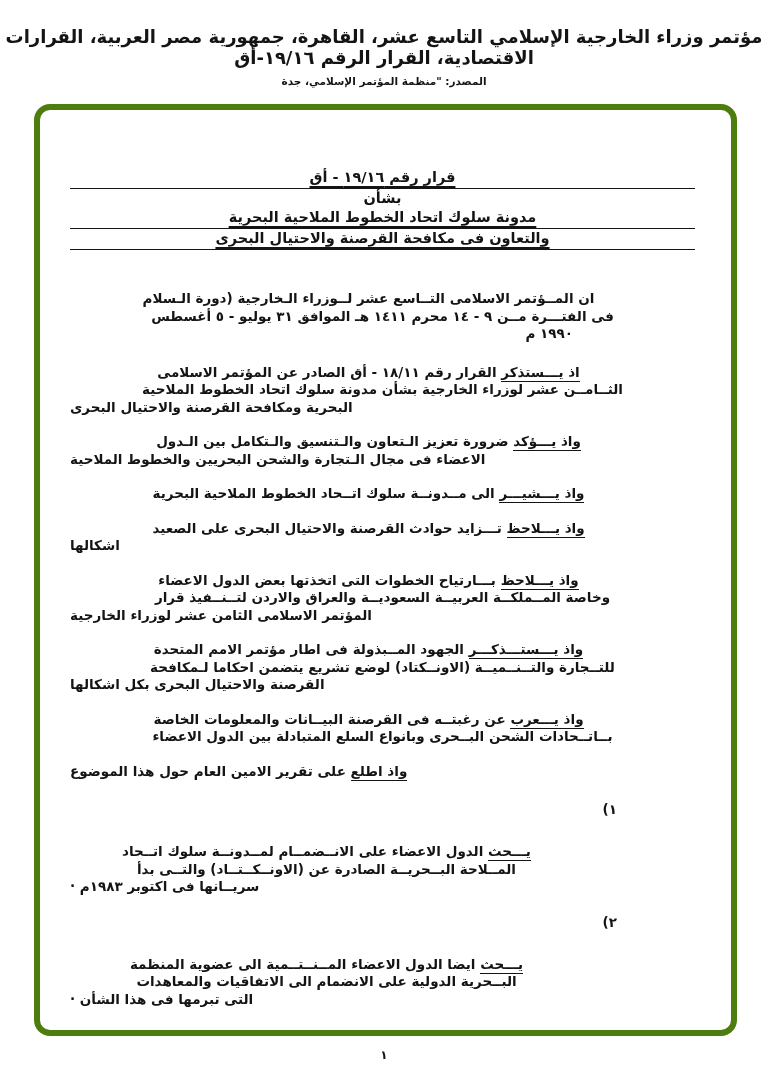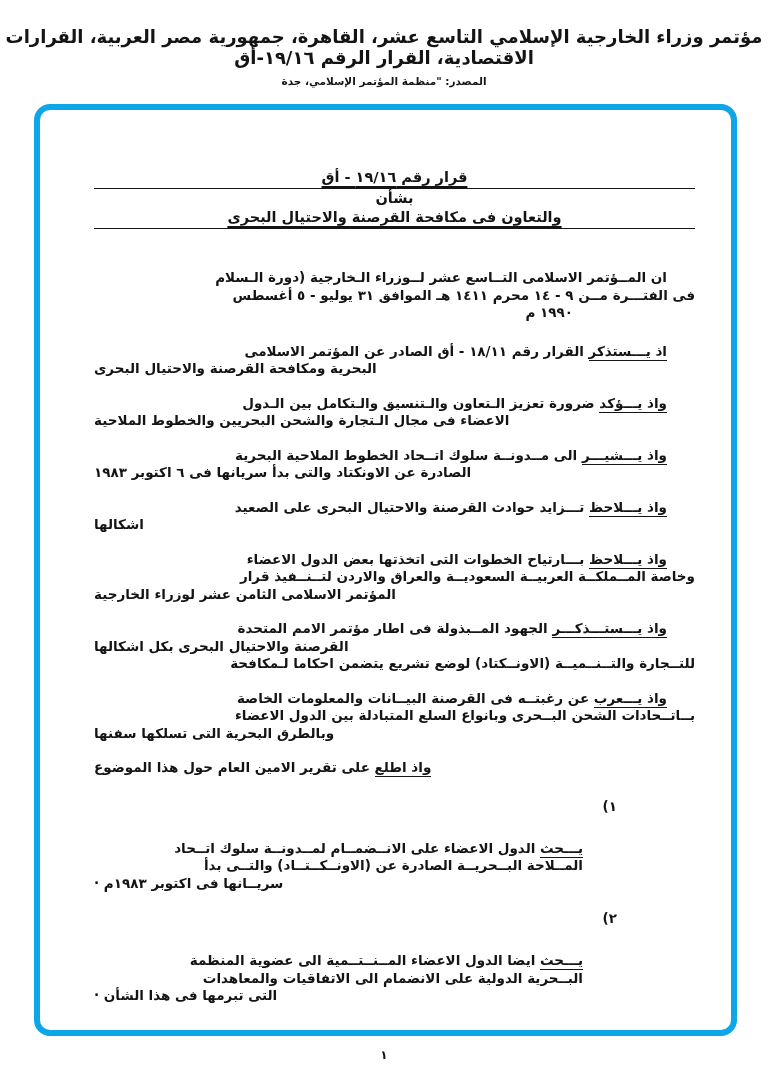--- a/index.html
+++ b/index.html
@@ -12,40 +12,39 @@
     overflow:hidden;
   }
   
   .doc-header{position:absolute;top:26px;left:0;right:0;text-align:center;direction:rtl;}
   .doc-header .h1{font-size:18px;font-weight:bold;letter-spacing:0;}
   .doc-header .h2{font-size:10.5px;font-weight:bold;margin-top:7px;}
   
   .frame{
     position:absolute;left:34px;top:104px;
     width:703px;height:932px;
-    border:6px solid #0ea5e9;
+    border:6px solid #4d7c0f;
     border-radius:16px;
     box-sizing:border-box;
     background:#ffffff;
-    padding-left:24px;
   }
   .content{
     direction:rtl;
     padding:58px 36px 0 30px;
     font-size:13.5px;
     font-weight:600;
     line-height:17.5px;
   }
   
   .title{text-align:center;font-size:14.5px;font-weight:bold;line-height:19px;margin-bottom:40px;}
   .tl.u{text-decoration:underline;text-underline-offset:4px;text-decoration-thickness:1.5px;}
   
   .para{margin-bottom:17px;}
   .para.gap-lg{margin-bottom:21px;}
-  .ln{text-align:right;}
+  .ln{text-align:center;}
   .ln.ind{padding-right:28px;}
   .ln.ctr{text-align:left;}
   .ln.lft{text-align:left;}
   .ln.rgt-ind{text-align:right;padding-right:122px;}
   .u{border-bottom:1.5px solid #141414;padding-bottom:1px;}
   
   .items{margin-right:78px;}
   .item{display:flex;gap:10px;margin-bottom:18px;}
   .item .num{flex:0 0 24px;white-space:nowrap;}
   .item .ibody{flex:1;margin-top:42px;}
@@ -64,65 +63,65 @@
     <div class="h1">مؤتمر وزراء الخارجية الإسلامي التاسع عشر، القاهرة، جمهورية مصر العربية، القرارات الاقتصادية، القرار الرقم ١٩/١٦-أق</div>
     <div class="h2">المصدر: "منظمة المؤتمر الإسلامي، جدة</div>
   </div>
 
   <div class="frame">
     <div class="content">
 
       <div class="title">
         <div class="tl u">قرار رقم ١٩/١٦ - أق</div>
         <div class="tl">بشأن</div>
+        <div class="tl u">مدونة سلوك اتحاد الخطوط الملاحية البحرية</div>
         <div class="tl u">والتعاون فى مكافحة القرصنة والاحتيال البحرى</div>
       </div>
 
       <div class="para gap-lg">
         <div class="ln ind"><span>ان المــؤتمر الاسلامى التــاسع عشر لــوزراء الـخارجية (دورة الـسلام</span></div>
         <div class="ln">فى الفتـــرة مــن ٩ - ١٤ محرم ١٤١١ هـ الموافق ٣١ يوليو - ٥ أغسطس</div>
         <div class="ln rgt-ind">١٩٩٠ م</div>
       </div>
 
       <div class="para">
         <div class="ln ind"><span class="u">اذ يـــستذكر</span><span> القرار رقم ١٨/١١ - أق الصادر عن المؤتمر الاسلامى</span></div>
+        <div class="ln">الثــامــن عشر لوزراء الخارجية بشأن مدونة سلوك اتحاد الخطوط الملاحية</div>
         <div class="ln ctr">البحرية ومكافحة القرصنة والاحتيال البحرى</div>
       </div>
 
       <div class="para">
         <div class="ln ind"><span class="u">واذ يـــؤكد</span><span> ضرورة تعزيز الـتعاون والـتنسيق والـتكامل بين الـدول</span></div>
         <div class="ln ctr">الاعضاء فى مجال الـتجارة والشحن البحريين والخطوط الملاحية</div>
       </div>
 
       <div class="para">
         <div class="ln ind"><span class="u">واذ يـــشيـــر</span><span> الى مــدونــة سلوك اتــحاد الخطوط الملاحية البحرية</span></div>
-        <div class="ln ctr">الصادرة عن الاونكتاد والتى بدأ سريانها فى ٦ اكتوبر ١٩٨٣</div>
       </div>
 
       <div class="para">
         <div class="ln ind"><span class="u">واذ يـــلاحظ</span><span> تـــزايد حوادث القرصنة والاحتيال البحرى على الصعيد</span></div>
         <div class="ln lft">اشكالها</div>
       </div>
 
       <div class="para">
         <div class="ln ind"><span class="u">واذ يـــلاحظ</span><span> بـــارتياح الخطوات التى اتخذتها بعض الدول الاعضاء</span></div>
         <div class="ln">وخاصة المــملكــة العربيــة السعوديــة والعراق والاردن لتــنــفيذ قرار</div>
         <div class="ln ctr">المؤتمر الاسلامى الثامن عشر لوزراء الخارجية</div>
       </div>
 
       <div class="para">
         <div class="ln ind"><span class="u">واذ يـــستـــذكـــر</span><span> الجهود المــبذولة فى اطار مؤتمر الامم المتحدة</span></div>
+        <div class="ln">للتــجارة والتــنــميــة (الاونــكتاد) لوضع تشريع يتضمن احكاما لـمكافحة</div>
         <div class="ln ctr">القرصنة والاحتيال البحرى بكل اشكالها</div>
-        <div class="ln">للتــجارة والتــنــميــة (الاونــكتاد) لوضع تشريع يتضمن احكاما لـمكافحة</div>
       </div>
 
       <div class="para">
         <div class="ln ind"><span class="u">واذ يـــعرب</span><span> عن رغبتــه فى القرصنة البيــانات والمعلومات الخاصة</span></div>
         <div class="ln">بــاتــحادات الشحن البــحرى وبانواع السلع المتبادلة بين الدول الاعضاء</div>
-        <div class="ln ctr">وبالطرق البحرية التى تسلكها سفنها</div>
       </div>
 
       <div class="para gap-lg">
         <div class="ln ctr"><span class="u">واذ اطلع</span><span> على تقرير الامين العام حول هذا الموضوع</span></div>
       </div>
 
       <div class="items">
 
         <div class="item">
           <span class="num">١)</span>

